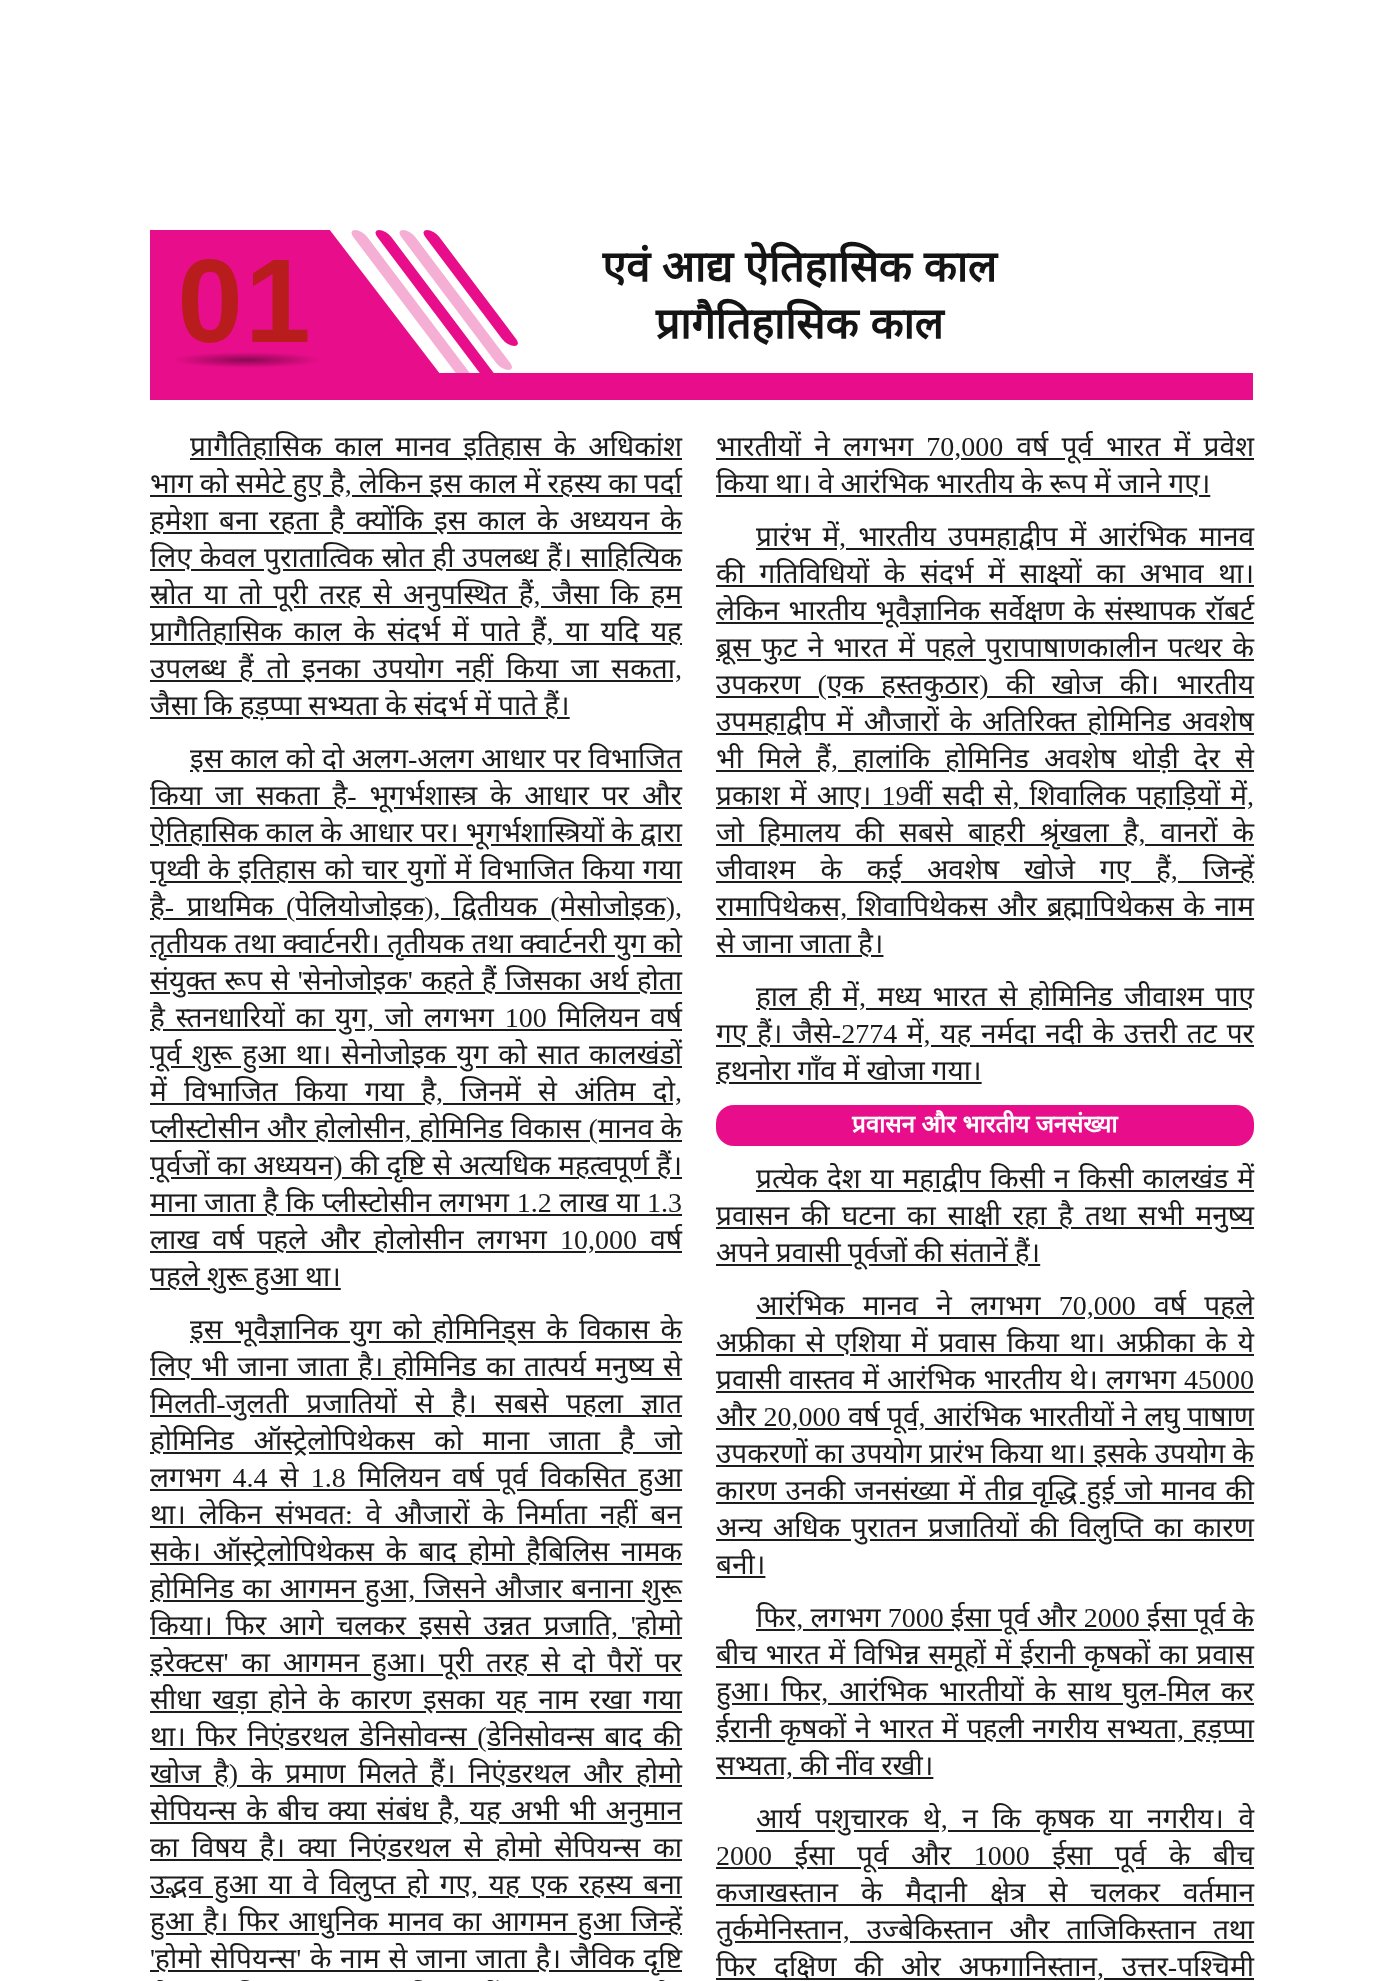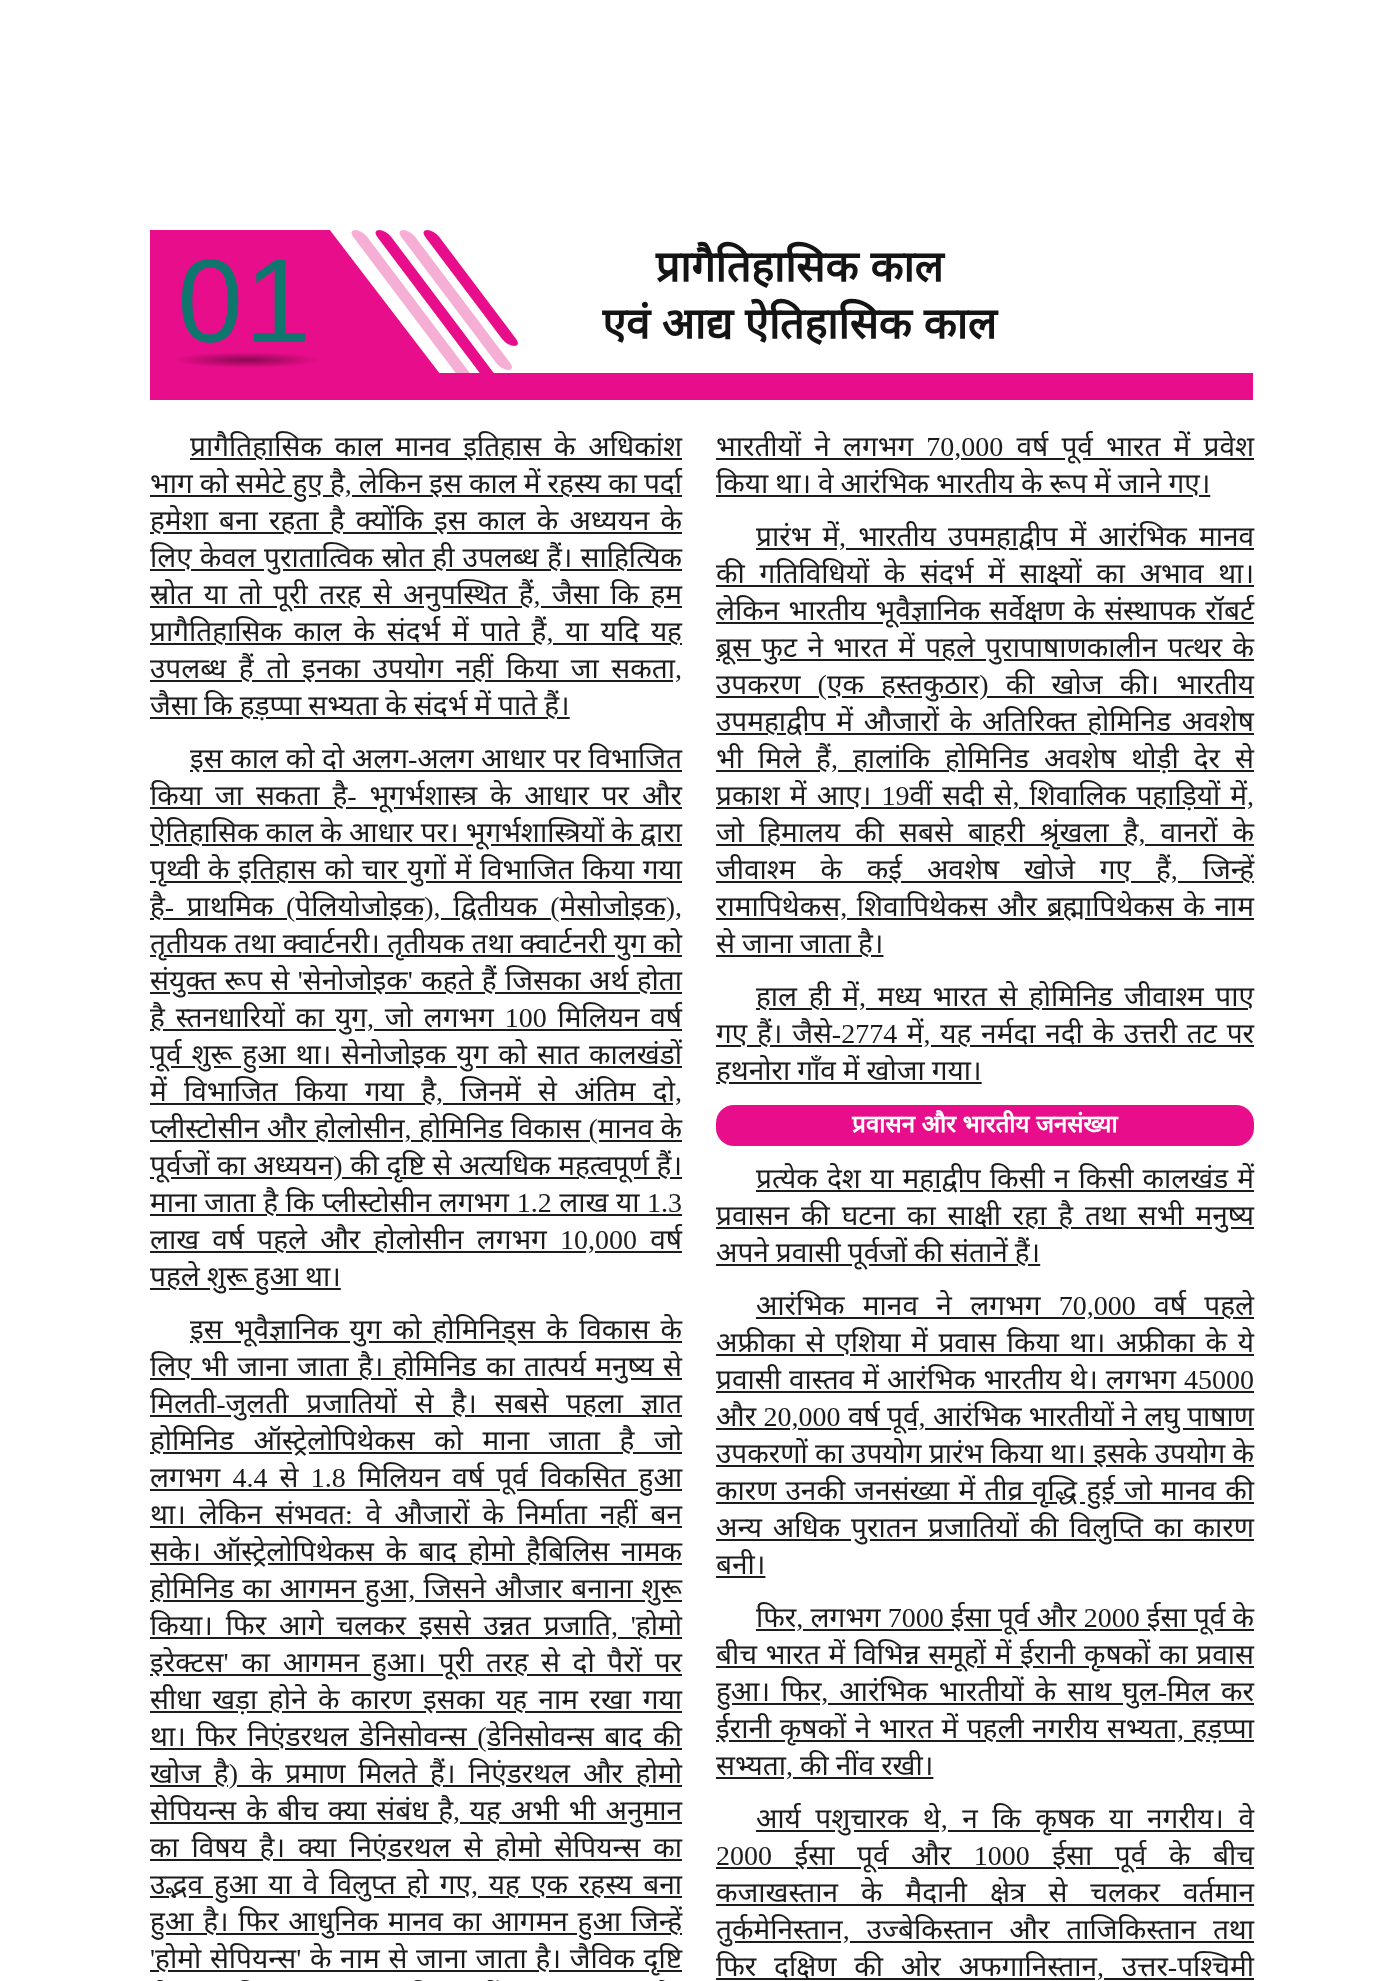--- a/index.html
+++ b/index.html
@@ -11,21 +11,21 @@
 
   
   .chap-box {
     position:absolute; left:150px; top:230px; width:310px; height:170px;
     clip-path:polygon(0 0, 58% 0, 100% 100%, 0 100%);
   }
   .header-bar { position:absolute; left:150px; top:373px; width:1103px; height:27px; }
   .chap-num {
     position:absolute; left:150px; top:242px; width:190px; text-align:center;
     font-family:"Liberation Sans","DejaVu Sans",sans-serif;
-    font-weight:400; font-size:118px; line-height:1; color:#0f766e; z-index:3;
+    font-weight:700; font-size:118px; line-height:1; color:#b91c1c; z-index:3;
     letter-spacing:2px;
   }
   .num-shadow {
     position:absolute; left:172px; top:352px; width:150px; height:16px; z-index:2;
     background:radial-gradient(ellipse at center, rgba(0,0,0,.40), rgba(0,0,0,0) 70%);
   }
   .stripe {
     position:absolute; top:230px; width:14px; border-radius:8px;
     transform:skewX(37deg); transform-origin:0 0;
   }
@@ -66,22 +66,22 @@
   <div class="chap-box accent-bg" style="background: rgb(232, 13, 138);"></div>
   <div class="stripe s1 light-bg" style="background: rgb(245, 175, 212);"></div>
   <div class="stripe s2 accent-bg" style="background: rgb(232, 13, 138);"></div>
   <div class="stripe s3 light-bg" style="background: rgb(245, 175, 212);"></div>
   <div class="stripe s4 accent-bg" style="background: rgb(232, 13, 138);"></div>
   <div class="header-bar accent-bg" style="background: rgb(232, 13, 138);"></div>
   <div class="num-shadow"></div>
   <div class="chap-num">01</div>
 
   <div class="chap-title">
+    <div>एवं आद्य ऐतिहासिक काल</div>
     <div>प्रागैतिहासिक काल</div>
-    <div>एवं आद्य ऐतिहासिक काल</div>
   </div>
 
   <div class="col col-left">
     <p class="body indent">प्रागैतिहासिक काल मानव इतिहास के अधिकांश भाग को समेटे हुए है, लेकिन इस काल में रहस्य का पर्दा हमेशा बना रहता है क्योंकि इस काल के अध्ययन के लिए केवल पुरातात्विक स्रोत ही उपलब्ध हैं। साहित्यिक स्रोत या तो पूरी तरह से अनुपस्थित हैं, जैसा कि हम प्रागैतिहासिक काल के संदर्भ में पाते हैं, या यदि यह उपलब्ध हैं तो इनका उपयोग नहीं किया जा सकता, जैसा कि हड़प्पा सभ्यता के संदर्भ में पाते हैं।</p>
     <p class="body indent">इस काल को दो अलग-अलग आधार पर विभाजित किया जा सकता है- भूगर्भशास्त्र के आधार पर और ऐतिहासिक काल के आधार पर। भूगर्भशास्त्रियों के द्वारा पृथ्वी के इतिहास को चार युगों में विभाजित किया गया है- प्राथमिक (पेलियोजोइक), द्वितीयक (मेसोजोइक), तृतीयक तथा क्वार्टनरी। तृतीयक तथा क्वार्टनरी युग को संयुक्त रूप से 'सेनोजोइक' कहते हैं जिसका अर्थ होता है स्तनधारियों का युग, जो लगभग 100 मिलियन वर्ष पूर्व शुरू हुआ था। सेनोजोइक युग को सात कालखंडों में विभाजित किया गया है, जिनमें से अंतिम दो, प्लीस्टोसीन और होलोसीन, होमिनिड विकास (मानव के पूर्वजों का अध्ययन) की दृष्टि से अत्यधिक महत्वपूर्ण हैं। माना जाता है कि प्लीस्टोसीन लगभग 1.2 लाख या 1.3 लाख वर्ष पहले और होलोसीन लगभग 10,000 वर्ष पहले शुरू हुआ था।</p>
     <p class="body indent">इस भूवैज्ञानिक युग को होमिनिड्स के विकास के लिए भी जाना जाता है। होमिनिड का तात्पर्य मनुष्य से मिलती-जुलती प्रजातियों से है। सबसे पहला ज्ञात होमिनिड ऑस्ट्रेलोपिथेकस को माना जाता है जो लगभग 4.4 से 1.8 मिलियन वर्ष पूर्व विकसित हुआ था। लेकिन संभवत: वे औजारों के निर्माता नहीं बन सके। ऑस्ट्रेलोपिथेकस के बाद होमो हैबिलिस नामक होमिनिड का आगमन हुआ, जिसने औजार बनाना शुरू किया। फिर आगे चलकर इससे उन्नत प्रजाति, 'होमो इरेक्टस' का आगमन हुआ। पूरी तरह से दो पैरों पर सीधा खड़ा होने के कारण इसका यह नाम रखा गया था। फिर निएंडरथल डेनिसोवन्स (डेनिसोवन्स बाद की खोज है) के प्रमाण मिलते हैं। निएंडरथल और होमो सेपियन्स के बीच क्या संबंध है, यह अभी भी अनुमान का विषय है। क्या निएंडरथल से होमो सेपियन्स का उद्भव हुआ या वे विलुप्त हो गए, यह एक रहस्य बना हुआ है। फिर आधुनिक मानव का आगमन हुआ जिन्हें 'होमो सेपियन्स' के नाम से जाना जाता है। जैविक दृष्टि से आधुनिक मानव अफ्रीका में 1,95,000 और 1,30,000 वर्ष पूर्व दिखाई दिए और अन्य सभी प्रजातियों को विस्थापित कर उनका स्थान ले लिया। माना जाता है कि होमो सेपियन्स या आधुनिक</p>
   </div>
 
   <div class="col col-right">
     <p class="body noindent">भारतीयों ने लगभग 70,000 वर्ष पूर्व भारत में प्रवेश किया था। वे आरंभिक भारतीय के रूप में जाने गए।</p>

